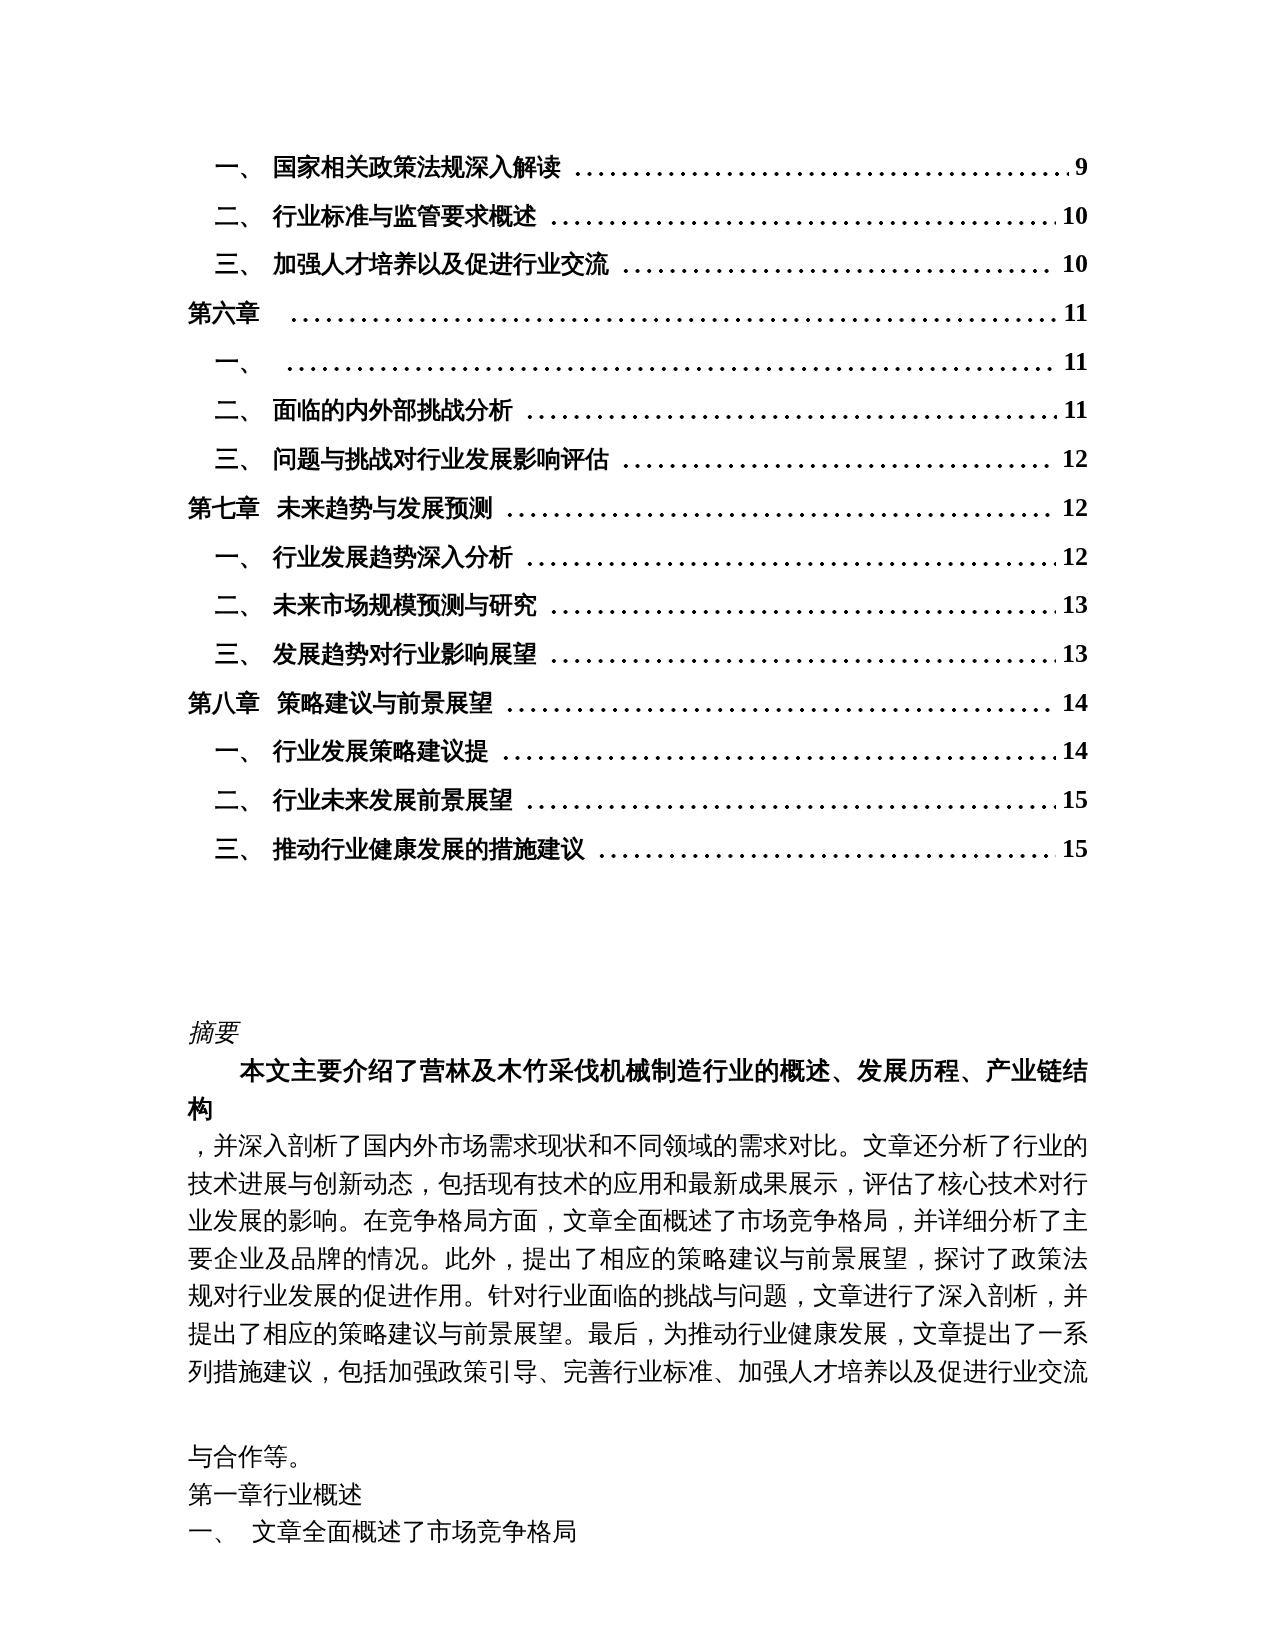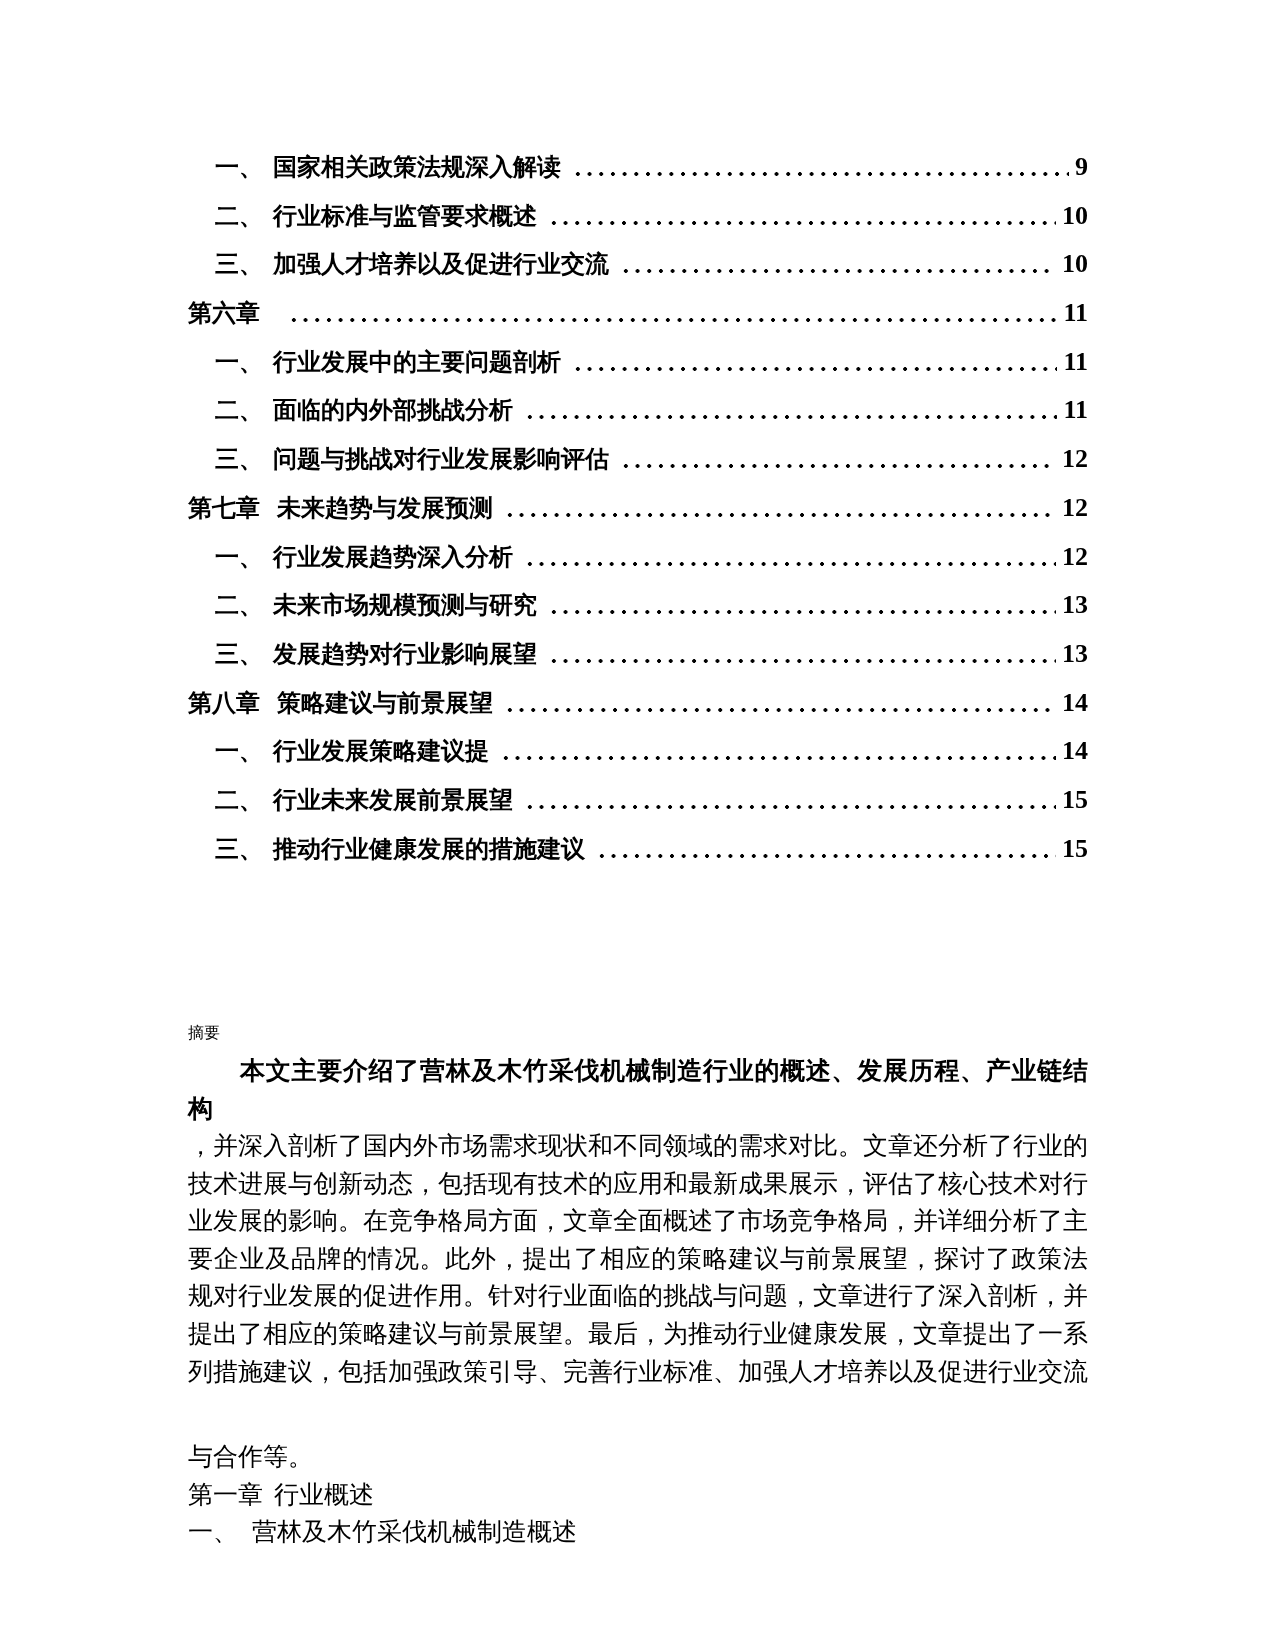--- a/index.html
+++ b/index.html
@@ -49,39 +49,40 @@
   .toc-page {
     flex: none;
     font-family: "Liberation Serif", serif;
     font-weight: bold;
     font-size: 26px;
   }
 
   
   .abstract { margin-top: 141px; }
   .abstract-heading {
-    font-size: 16px;
+    font-size: 25px;
     line-height: 37.6px;
+    font-style: italic;
   }
   .abstract-line {
     font-size: 25px;
     line-height: 37.6px;
     text-align: justify;
     text-align-last: justify;
   }
   .abstract-line.first { text-indent: 52px; font-weight: bold; }
   .abstract-line.last { text-align-last: left; margin-top: 48px; }
 
   
   .chapter-heading, .section-heading {
     font-size: 25px;
     line-height: 37.6px;
     white-space: nowrap;
   }
-  .chapter-heading .h-label { display: inline-block; margin-right: 11px; }
+  .chapter-heading .h-label { display: inline-block; }
   .section-heading .h-label { display: inline-block; width: 64px; }
 </style>
 </head>
 <body>
 
 <div class="page">
   <div class="content">
 
     <nav class="toc">
       <div class="toc-row sub">
@@ -102,21 +103,20 @@
           <span class="toc-leader"></span>
           <span class="toc-page">10</span>
       </div>
       <div class="toc-row chapter">
         <span class="toc-label">第六章</span>
           <span class="toc-leader"></span>
           <span class="toc-page">11</span>
       </div>
       <div class="toc-row sub">
         <span class="toc-label">一、</span>
-          <span class="toc-title">行业发展中的主要问题剖析</span>
           <span class="toc-leader"></span>
           <span class="toc-page">11</span>
       </div>
       <div class="toc-row sub">
         <span class="toc-label">二、</span>
           <span class="toc-title">面临的内外部挑战分析</span>
           <span class="toc-leader"></span>
           <span class="toc-page">11</span>
       </div>
       <div class="toc-row sub">
@@ -187,17 +187,17 @@
         <div class="abstract-line">提出了相应的策略建议与前景展望。最后，为推动行业健康发展，文章提出了一系</div>
         <div class="abstract-line">列措施建议，包括加强政策引导、完善行业标准、加强人才培养以及促进行业交流</div>
         <div class="abstract-line last">与合作等。</div>
       </div>
     </section>
 
     <div class="chapter-heading">
       <span class="h-label">第一章</span><span>行业概述</span>
     </div>
     <div class="section-heading">
-      <span class="h-label">一、</span><span>营林及木竹采伐机械制造概述</span>
+      <span class="h-label">一、</span><span>文章全面概述了市场竞争格局</span>
     </div>
 
   </div>
 </div>
 
 </body></html>

